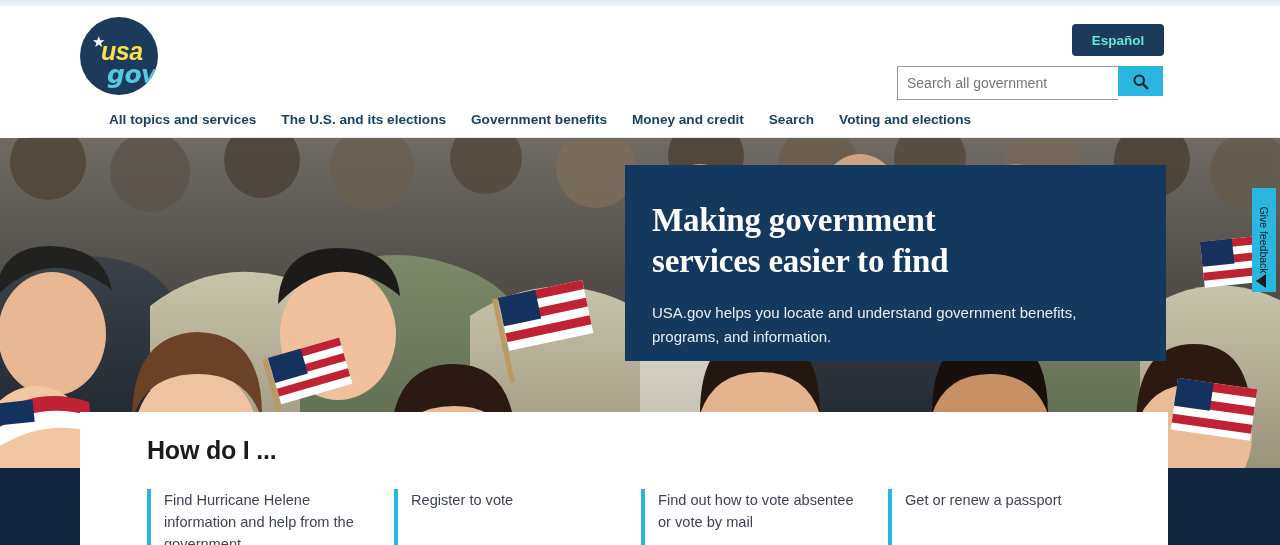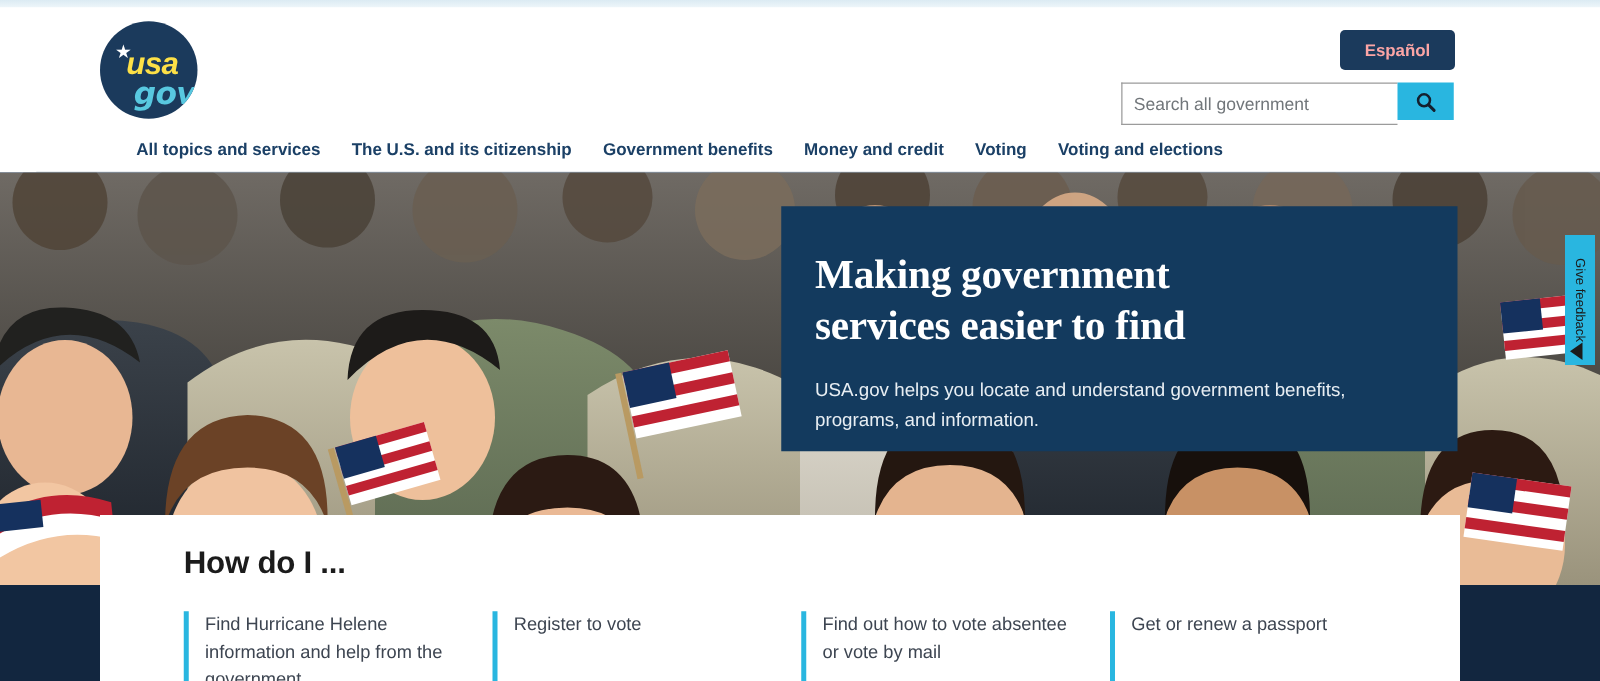--- a/index.html
+++ b/index.html
@@ -41,21 +41,21 @@
   .logo .gov {
     position:absolute; left:27px; top:45px;
     font-family:"DejaVu Sans", sans-serif;
     font-style:italic; font-weight:bold; font-size:25px;
     color:#58c8e0; letter-spacing:-0.5px; line-height:1;
   }
 
   .espanol-btn {
     position:absolute; left:1072px; top:18px;
     width:92px; height:32px;
-    background:#1b3a5c; color:#fca5a5;
+    background:#1b3a5c; color:#5eead4;
     border:none; border-radius:4px;
     font-family:"Liberation Sans", sans-serif;
     font-weight:bold; font-size:13.5px;
     cursor:pointer;
   }
 
   .search-wrap {
     position:absolute; left:897px; top:60px;
     width:266px; height:30px;
     display:flex;
@@ -201,24 +201,24 @@
             <line x1="12.8" y1="12.8" x2="18" y2="18" stroke="#14202e" stroke-width="2.8" stroke-linecap="round"></line>
           </svg>
         </span>
       </button>
     </div>
   </div>
 
   <nav class="nav">
     <div class="nav-inner">
       <a class="nav-item">All topics and services</a>
-      <a class="nav-item">The U.S. and its citizenship</a>
+      <a class="nav-item">The U.S. and its elections</a>
       <a class="nav-item">Government benefits</a>
       <a class="nav-item">Money and credit</a>
-      <a class="nav-item">Voting</a>
+      <a class="nav-item">Search</a>
       <a class="nav-item">Voting and elections</a>
     </div>
   </nav>
 
   <section class="hero">
 
     <div class="hero-photo">
       <svg viewBox="0 0 1280 330" preserveAspectRatio="none" aria-hidden="true">
         <defs>
           <linearGradient id="bg" x1="0" y1="0" x2="0" y2="1">

